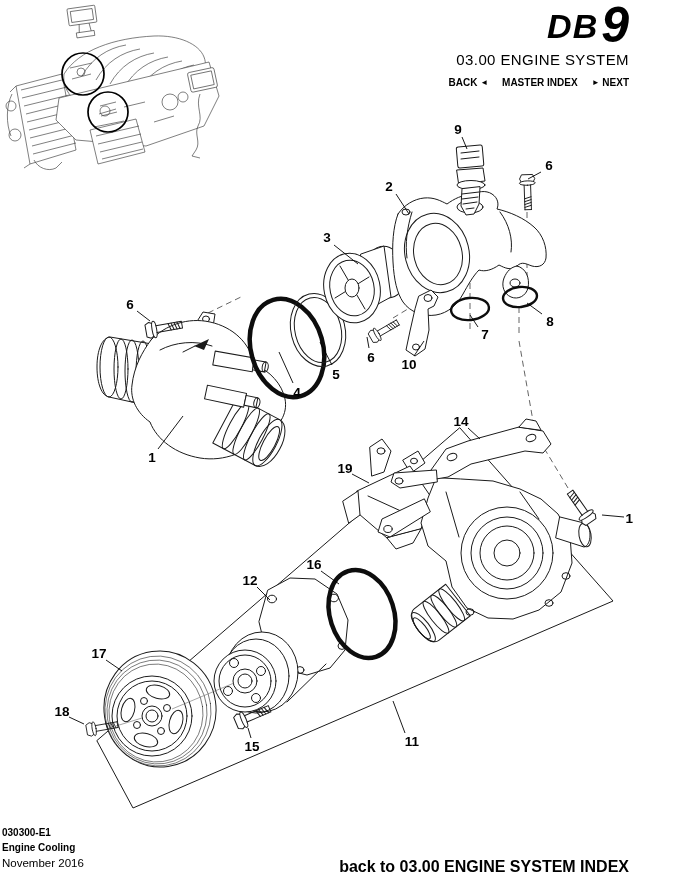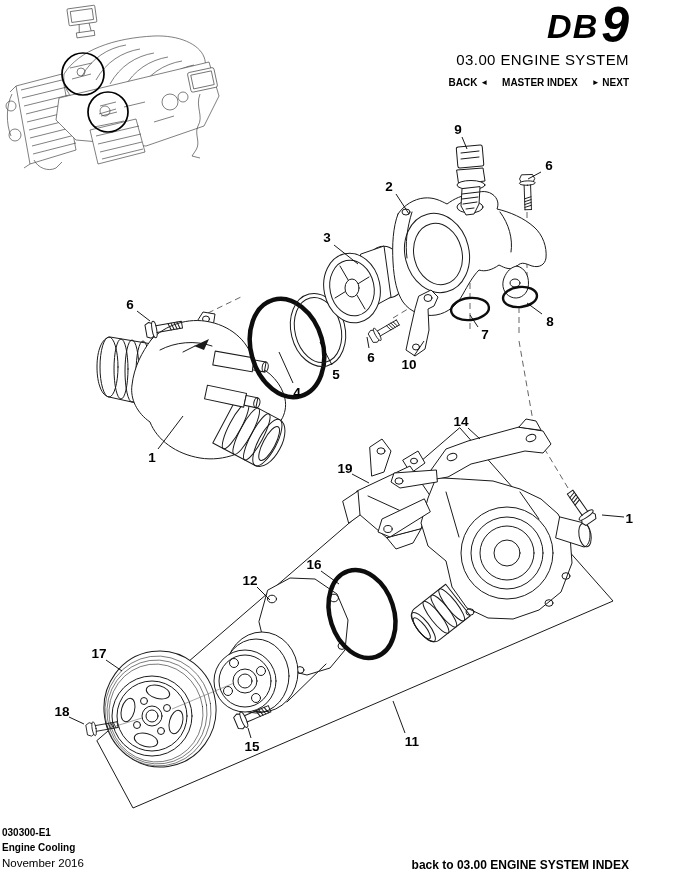--- a/index.html
+++ b/index.html
@@ -12,21 +12,21 @@
   .logo .nine{font-size:50px;margin-left:3px;vertical-align:-4px;}
   .section-title{font-size:15px;font-weight:normal;letter-spacing:.4px;margin-top:1px;}
   .nav{font-size:10px;font-weight:bold;margin-top:9px;white-space:nowrap;text-align:right;}
   .nav .navlink{cursor:pointer;}
   .nav .gap{display:inline-block;width:14px;}
   .nav .arrow{font-size:8px;vertical-align:1px;}
   
   .footer-left{position:absolute;left:2px;top:826px;line-height:1.45;}
   .doc-code,.doc-title{font-size:10px;font-weight:bold;}
   .doc-date{font-size:11.5px;}
-  .footer-right{position:absolute;right:4px;top:858px;font-size:12px;font-weight:bold;cursor:pointer;}
+  .footer-right{position:absolute;right:4px;top:858px;font-size:16px;font-weight:bold;cursor:pointer;}
   
   svg.art{position:absolute;left:0;top:0;}
   .ln{stroke:#1b1b1b;fill:none;stroke-width:1;stroke-linejoin:round;stroke-linecap:round;}
   .fw{fill:#fff;}
   .thin{stroke-width:.55;}
   .bold-ring{stroke:#0d0d0d;stroke-width:4.5;fill:none;}
   .mring{stroke:#0d0d0d;stroke-width:2.4;fill:none;}
   .dash{stroke:#3c3c3c;stroke-width:.8;fill:none;stroke-dasharray:6 4;}
   .guide{stroke:#6a6a6a;stroke-width:.6;fill:none;}
   .callout-line{stroke:#000;stroke-width:.9;}

